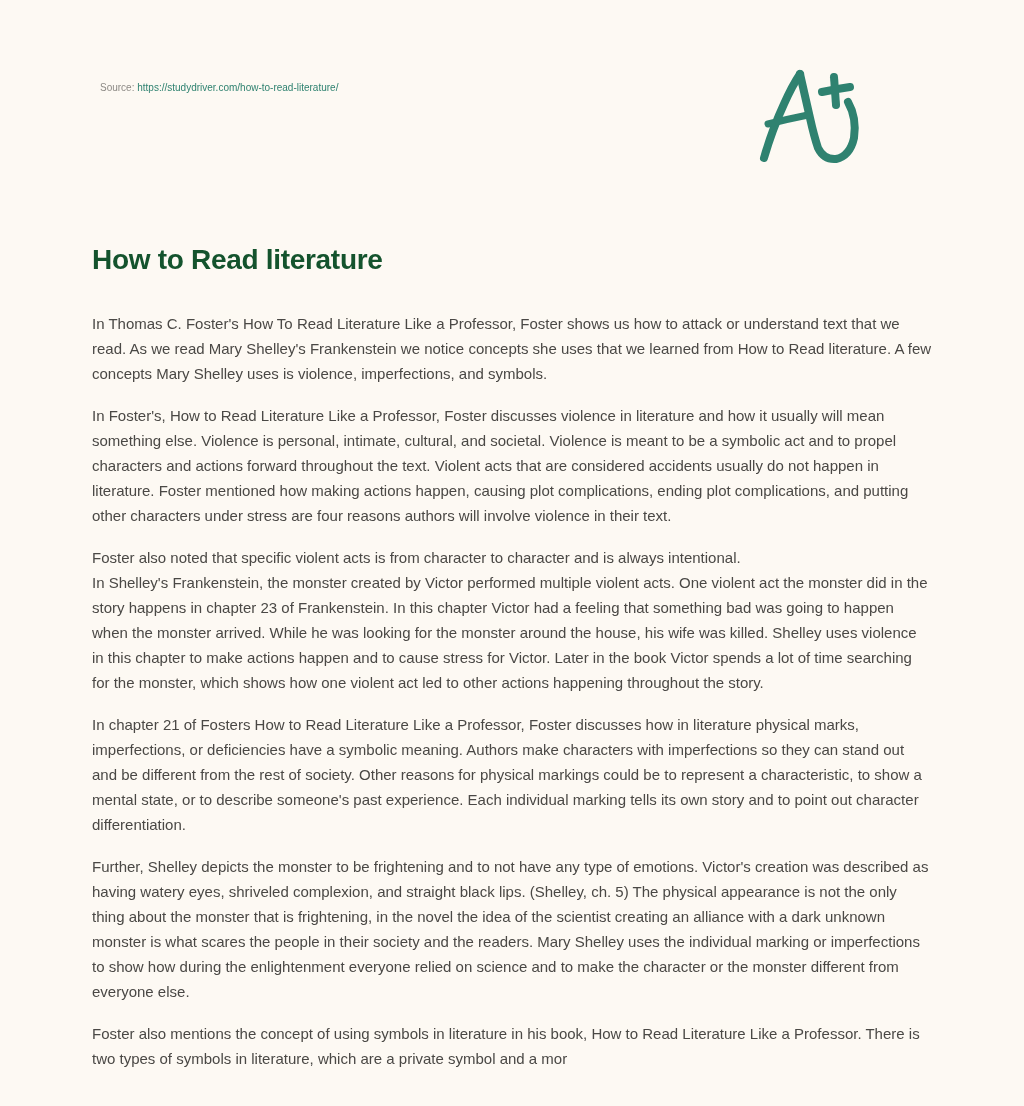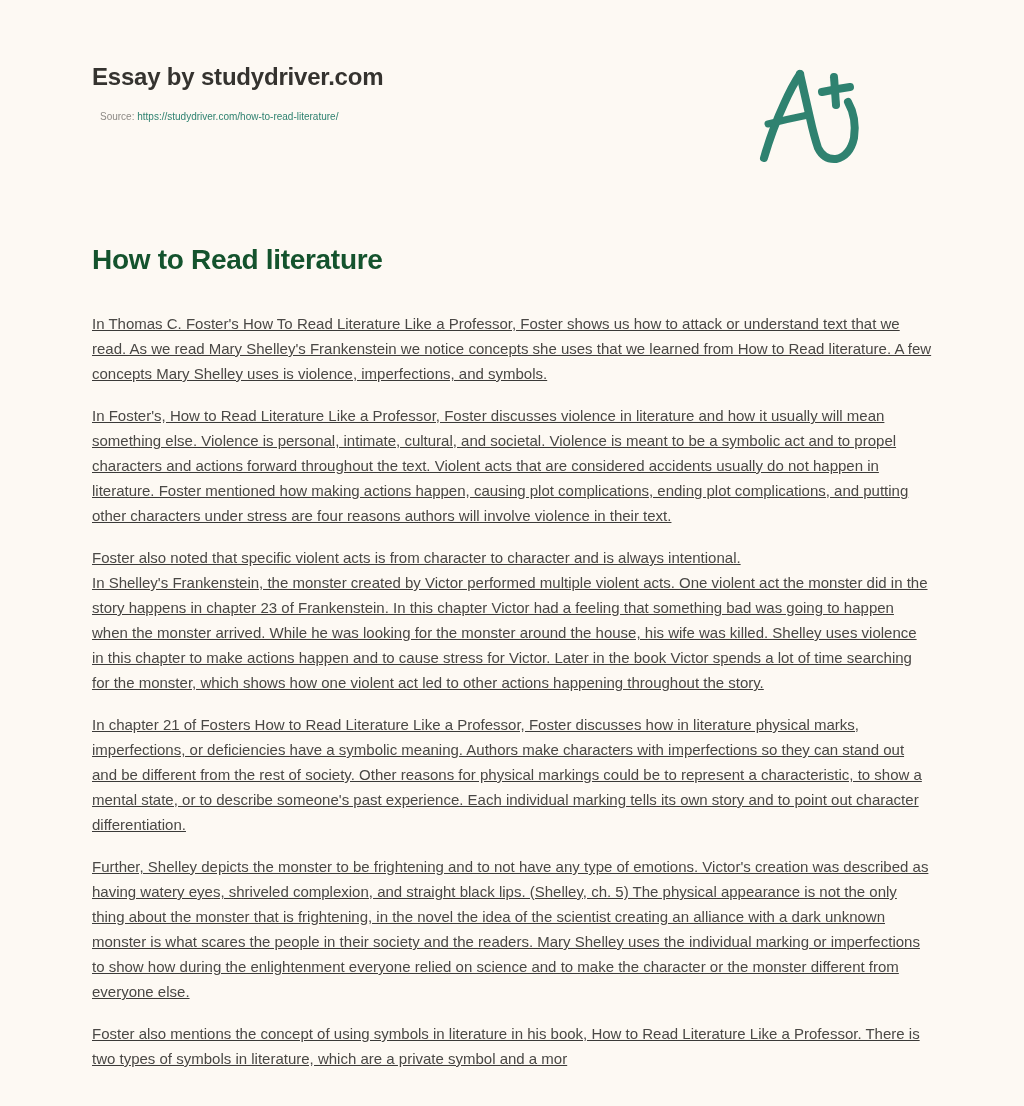--- a/index.html
+++ b/index.html
@@ -85,21 +85,20 @@
     letter-spacing: -0.3px;
     color: #14532d;
     margin: 0;
     padding-top: 42px;
     line-height: 1.25;
   }
 
   .article-body {
     margin-top: 34px;
     max-width: 840px;
-    text-decoration: underline;
   }
 
   .article-body p {
     margin: 0 0 17px 0;
     font-size: 15px;
     line-height: 25px;
     color: #4a4845;
     text-align: left;
   }
 
@@ -108,21 +107,20 @@
   }
 </style>
 </head>
 <body>
 
 <div class="page">
 
   <div class="doc-header">
 
     <div class="brand-block">
-      <h1 class="brand-title">Essay by studydriver.com</h1>
       <div class="source-line">
         <span class="source-label">Source:</span>
         <a class="source-url" href="#">https://studydriver.com/how-to-read-literature/</a>
       </div>
     </div>
 
     <div class="logo-block">
       <svg viewBox="0 0 120 110" xmlns="http://www.w3.org/2000/svg">
         <g fill="none" stroke="#2f8270" stroke-linecap="round" stroke-linejoin="round">
 

